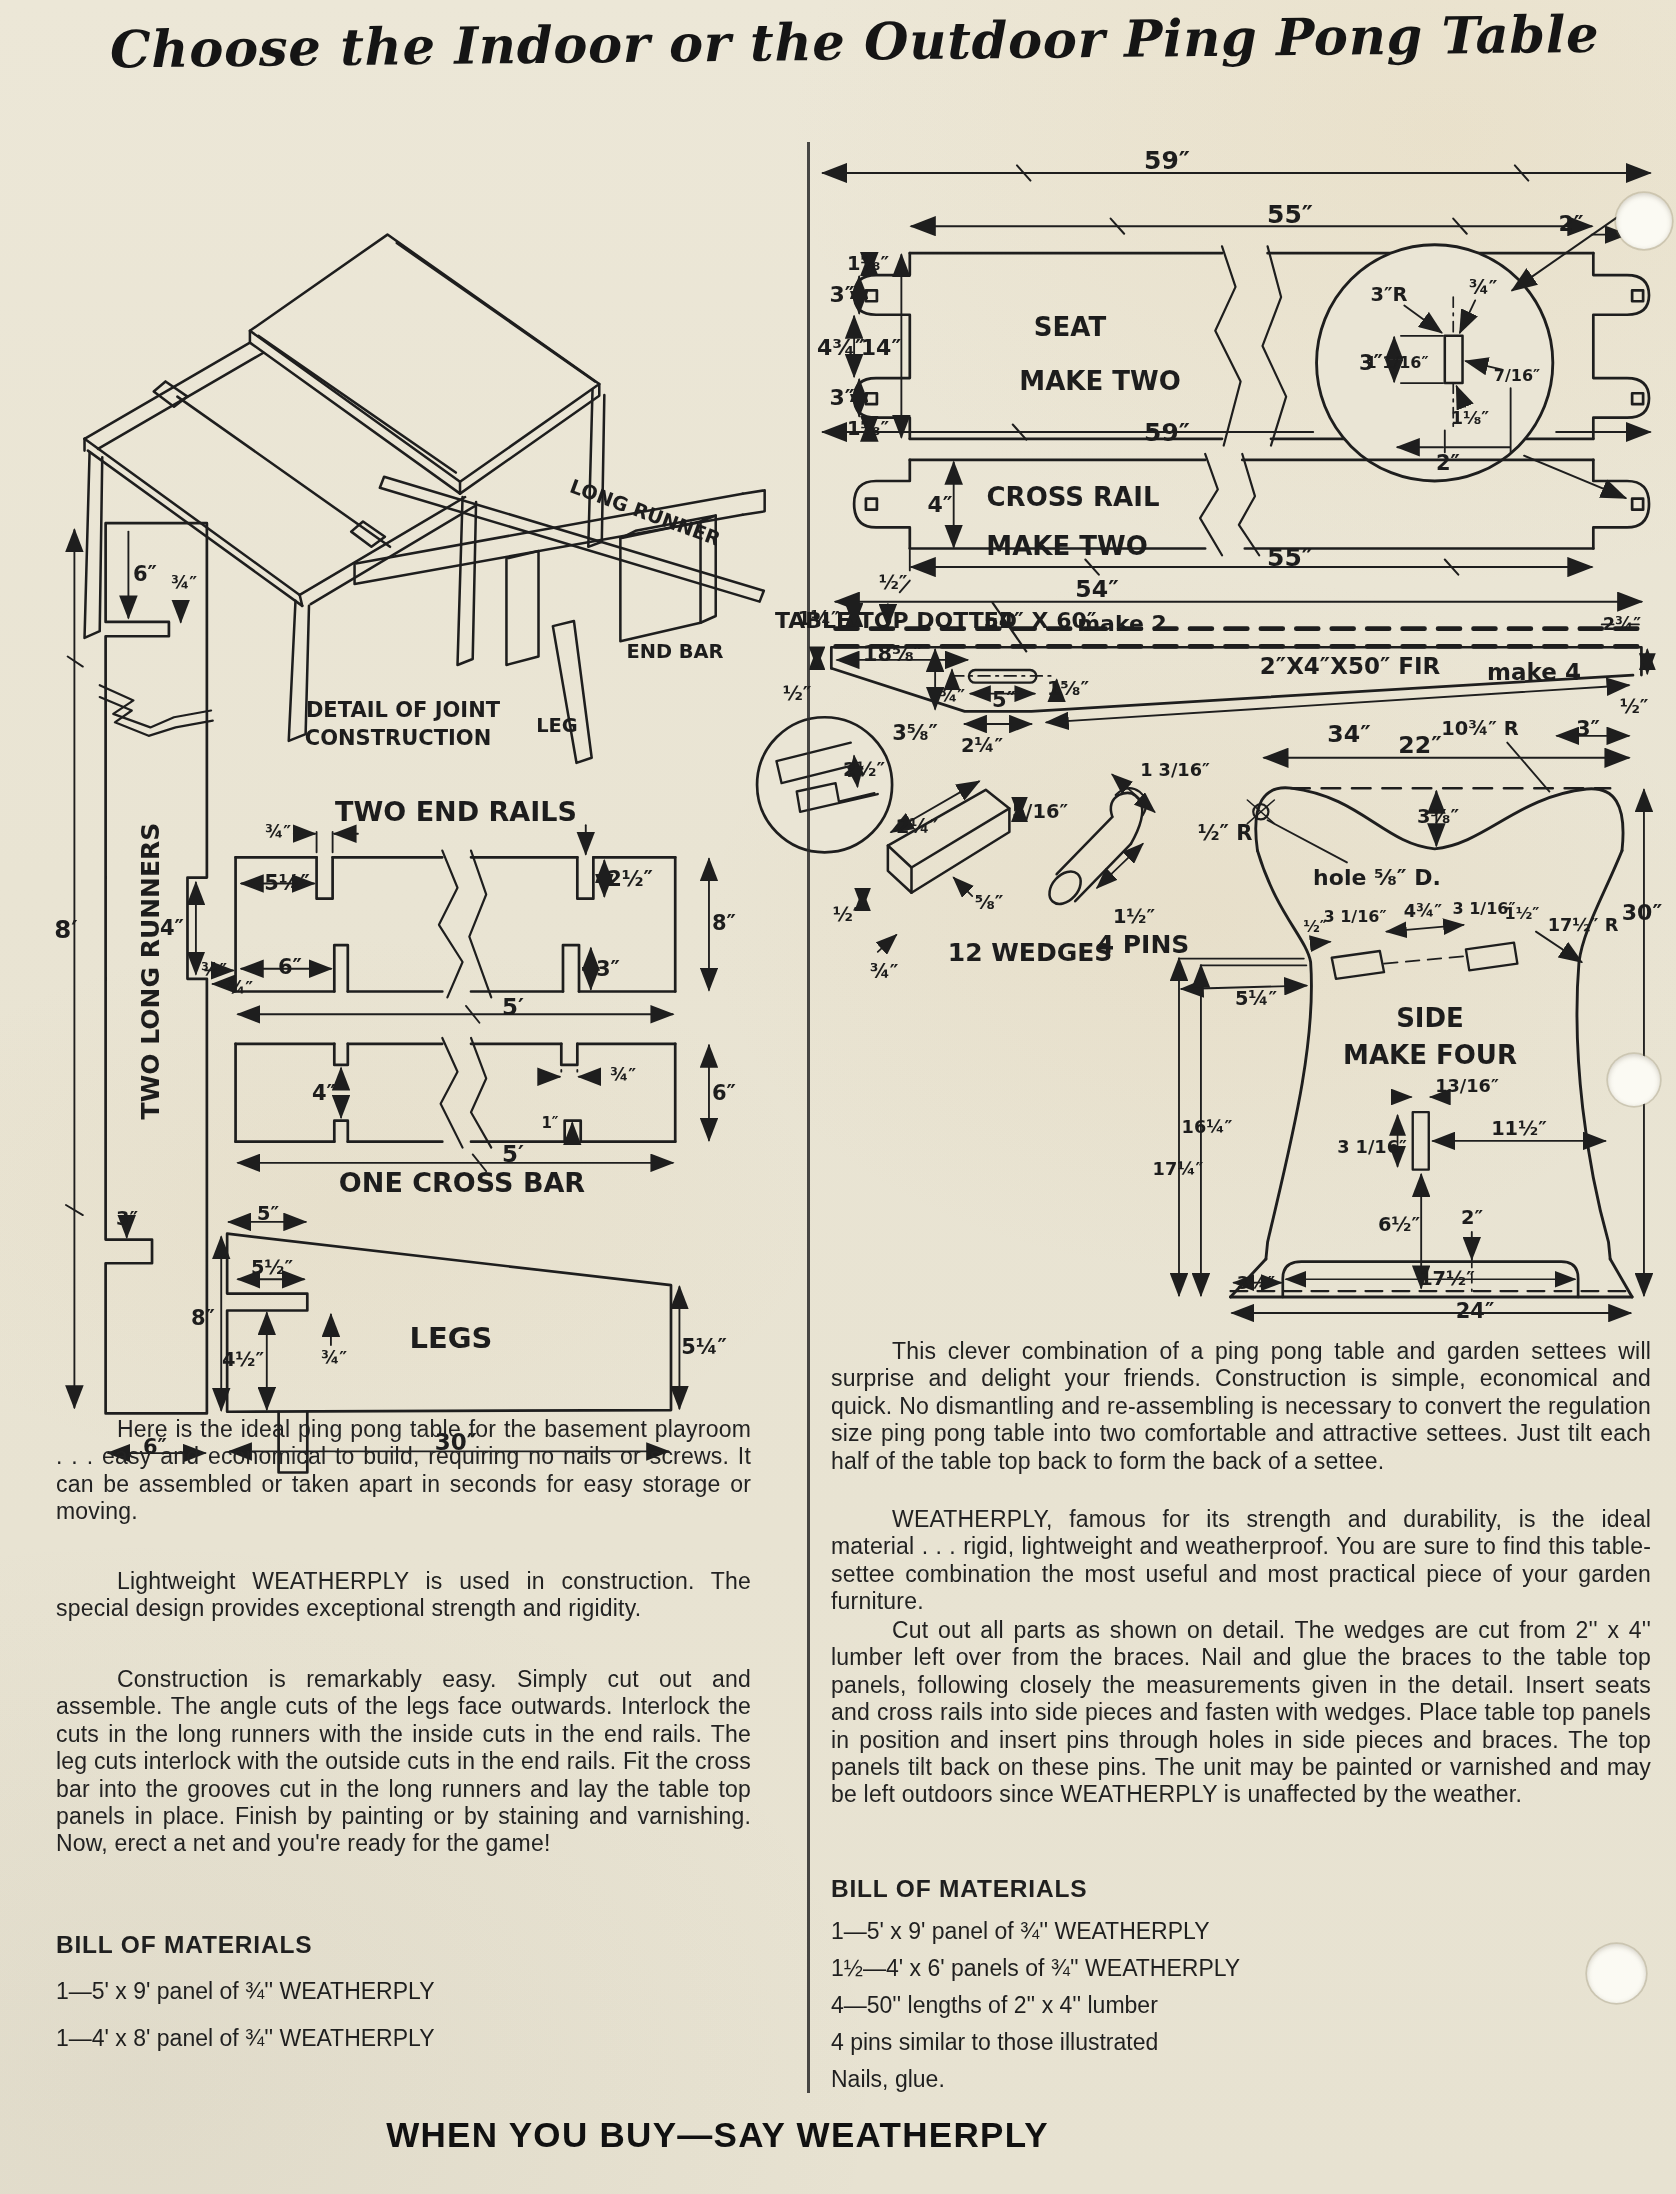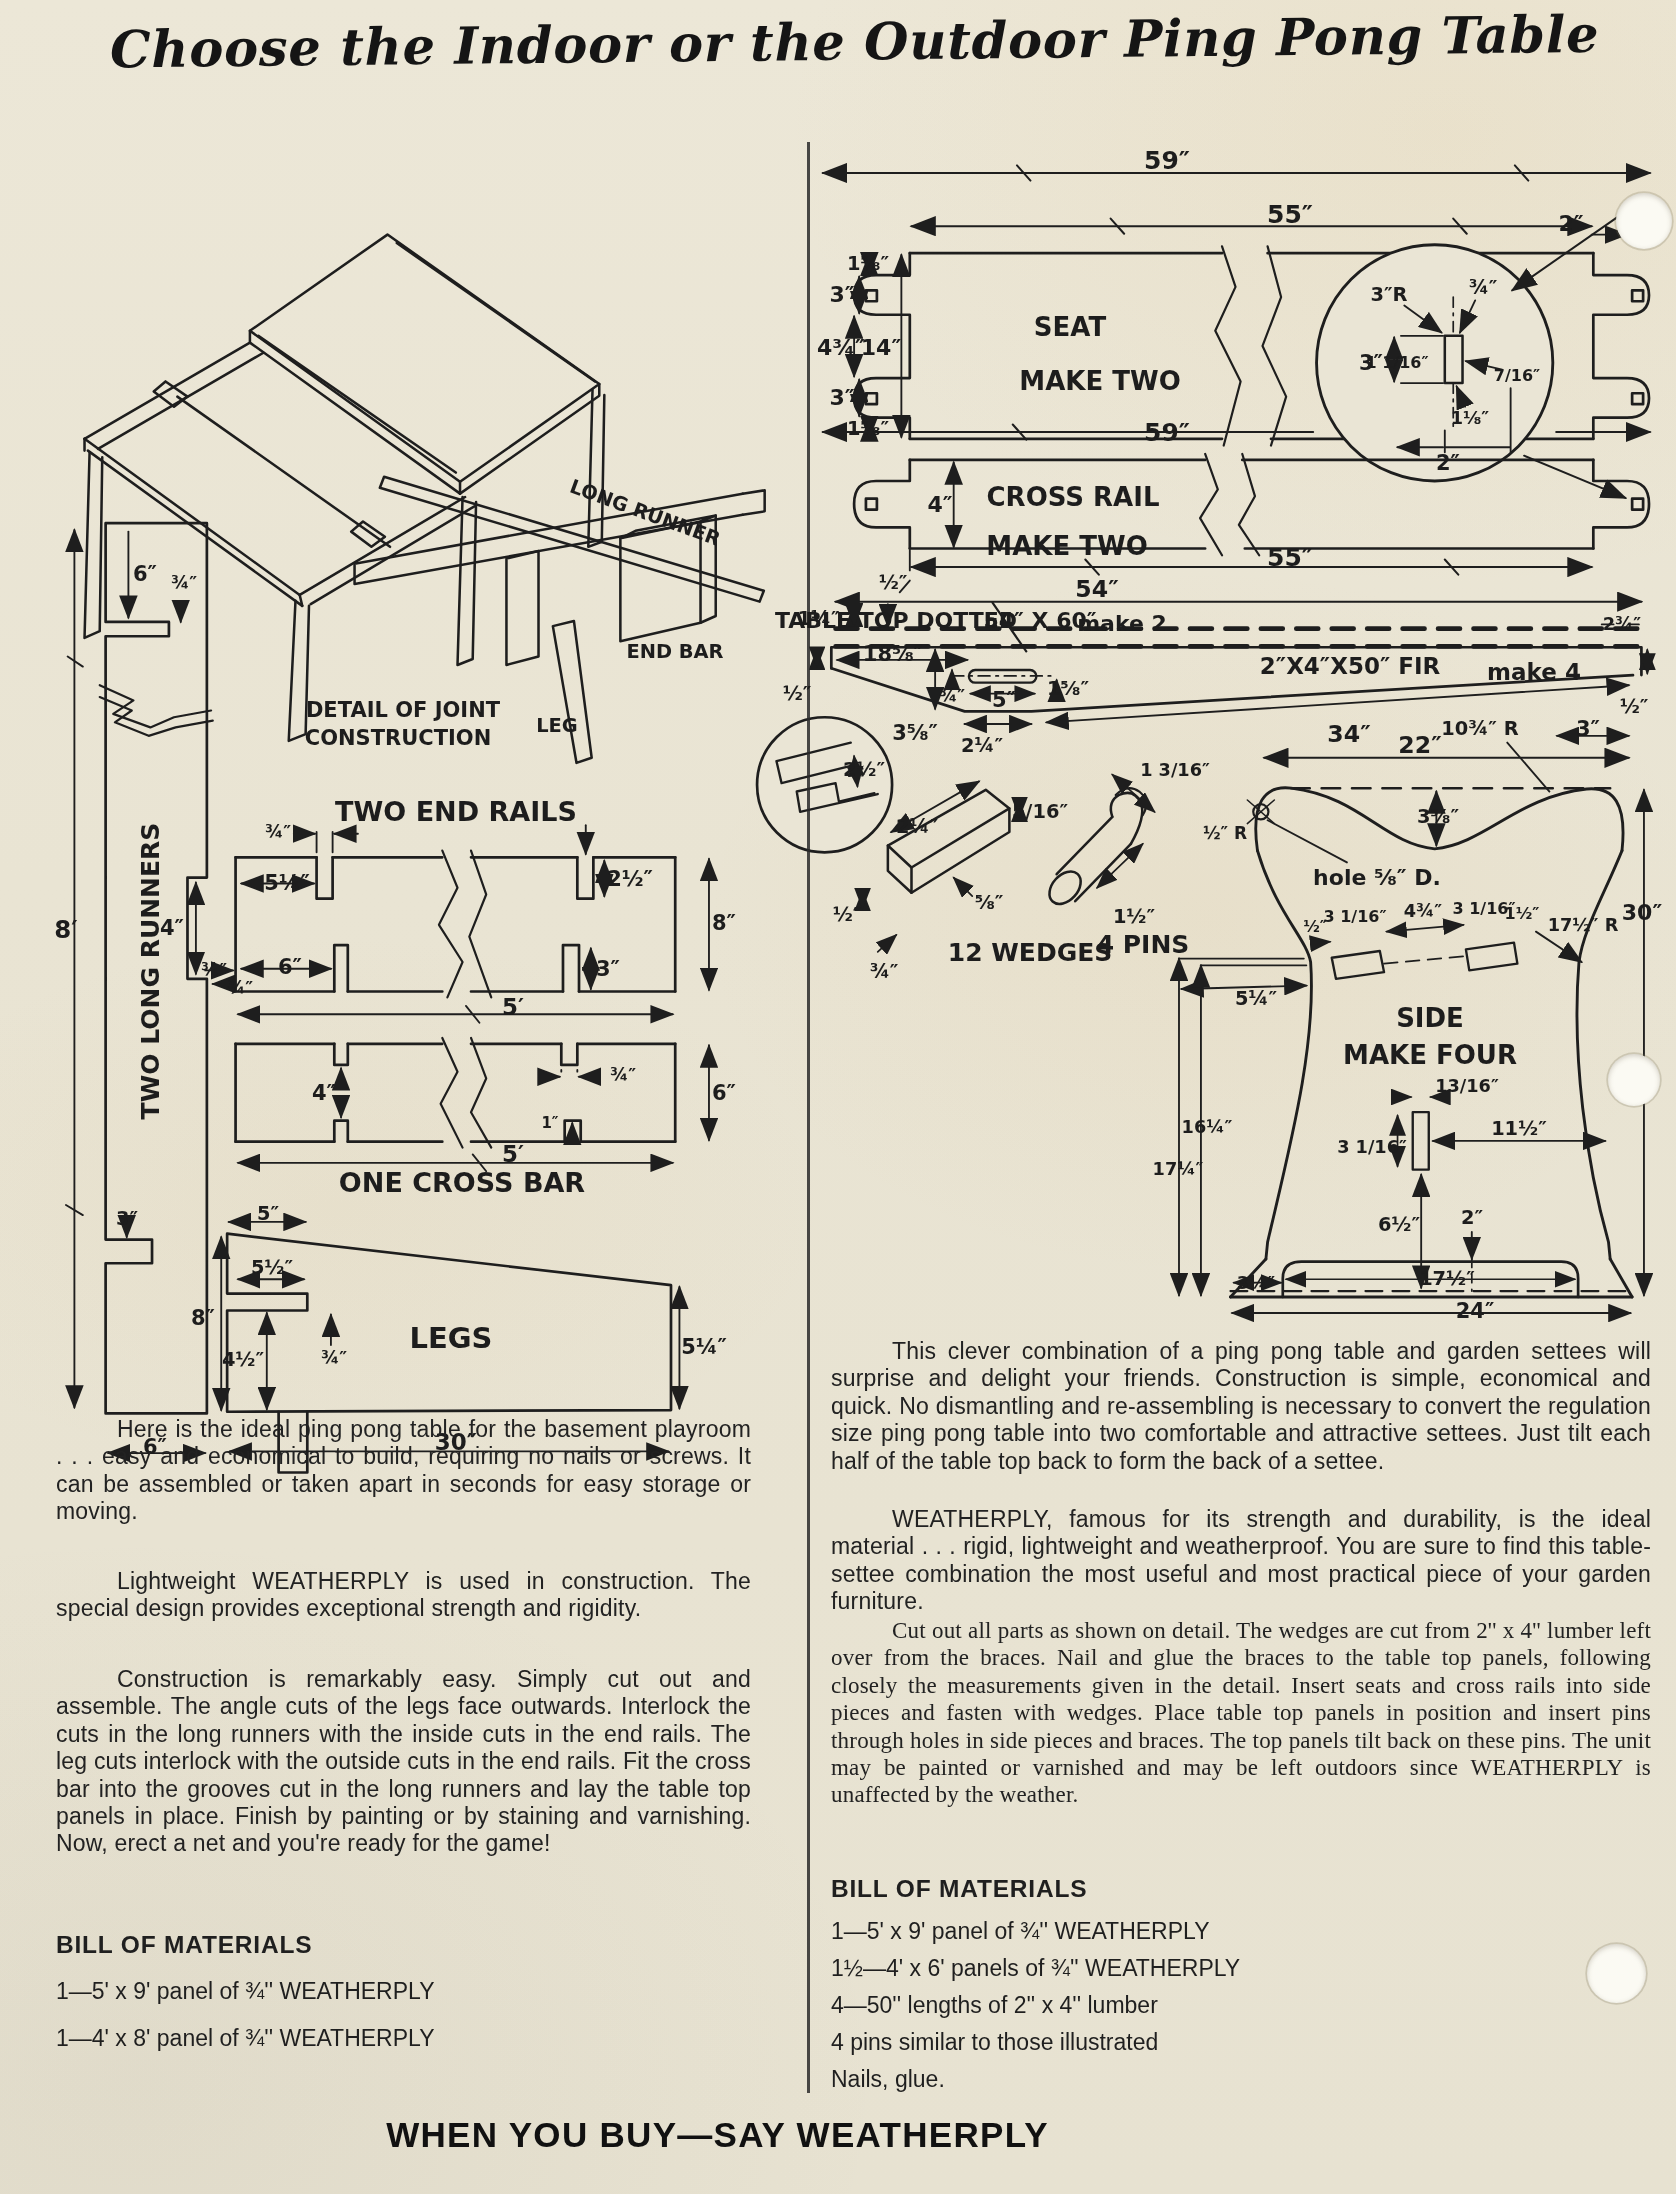--- a/index.html
+++ b/index.html
@@ -377,21 +377,21 @@
       <span class="dlabel" style="left: 1030px; top: 952px; font-size: 25px;">12 WEDGES</span>
       <span class="dlabel" style="left: 1175px; top: 771px; font-size: 17.7px;">1 3/16″</span>
       <span class="dlabel" style="left: 1134px; top: 917px; font-size: 19.4px;">1½″</span>
       <span class="dlabel" style="left: 1143px; top: 944px; font-size: 25px;">4 PINS</span>
     </div>
   <div>
       <span class="dlabel" style="left: 1420px; top: 746px; font-size: 23.6px;">22″</span>
       <span class="dlabel" style="left: 1480px; top: 729px; font-size: 19.4px;">10¾″ R</span>
       <span class="dlabel" style="left: 1588px; top: 729px; font-size: 21px;">3″</span>
       <span class="dlabel" style="left: 1438px; top: 817px; font-size: 19.4px;">3⅝″</span>
-      <span class="dlabel" style="left: 1225px; top: 833px; font-size: 17px;">½″ R</span>
+      <span class="dlabel" style="left: 1225px; top: 833px; font-size: 21px;">½″ R</span>
       <span class="dlabel" style="left: 1377px; top: 878px; font-size: 22px;">hole ⅝″ D.</span>
       <span class="dlabel" style="left: 1315px; top: 927px; font-size: 16px;">½″</span>
       <span class="dlabel" style="left: 1355px; top: 917px; font-size: 16px;">3 1/16″</span>
       <span class="dlabel" style="left: 1423px; top: 912px; font-size: 17.7px;">4¾″</span>
       <span class="dlabel" style="left: 1484px; top: 909px; font-size: 16px;">3 1/16″</span>
       <span class="dlabel" style="left: 1522px; top: 914px; font-size: 16px;">1½″</span>
       <span class="dlabel" style="left: 1583px; top: 926px; font-size: 17.7px;">17½″ R</span>
       <span class="dlabel" style="left: 1256px; top: 999px; font-size: 19.4px;">5¼″</span>
       <span class="dlabel" style="left: 1430px; top: 1018px; font-size: 26px;">SIDE</span>
       <span class="dlabel" style="left: 1430px; top: 1055px; font-size: 26px;">MAKE FOUR</span>
@@ -471,21 +471,21 @@
     </div>
   </div>
 
   <div class="col-text">
     <div class="para" style="left:831px;top:1338px;width:820px;">
       <p class="indent">This clever combination of a ping pong table and garden settees will surprise and delight your friends.  Construction is simple, economical and quick. No dismantling and re-assembling is necessary to convert the regulation size ping pong table into two comfortable and attractive settees.  Just tilt each half of the table top back to form the back of a settee.</p>
     </div>
     <div class="para" style="left:831px;top:1506px;width:820px;">
       <p class="indent">WEATHERPLY, famous for its strength and durability, is the ideal material . . . rigid, lightweight and weatherproof. You are sure to find this table-settee combination the most useful and most practical piece of your garden furniture.</p>
     </div>
-    <div class="para" style="left:831px;top:1617px;width:820px;font-family:Liberation Serif, serif;">
+    <div class="para" style="left:831px;top:1617px;width:820px;">
       <p class="indent">Cut out all parts as shown on detail.  The wedges are cut from 2'' x 4'' lumber left over from the braces.  Nail and glue the braces to the table top panels, following closely the measurements given in the detail.  Insert seats and cross rails into side pieces and fasten with wedges.  Place table top panels in position and insert pins through holes in side pieces and braces. The top panels tilt back on these pins.  The unit may be painted or varnished and may be left outdoors since WEATHERPLY is unaffected by the weather.</p>
     </div>
     <div class="bill" style="left:831px;top:1875px;width:820px;">
       <div class="bh">BILL OF MATERIALS</div>
       <div class="bi" style="margin-top:15px;">1—5' x 9' panel of ¾'' WEATHERPLY</div>
       <div class="bi">1½—4' x 6' panels of ¾'' WEATHERPLY</div>
       <div class="bi">4—50'' lengths of 2'' x 4'' lumber</div>
       <div class="bi">4 pins similar to those illustrated</div>
       <div class="bi">Nails, glue.</div>
     </div>

